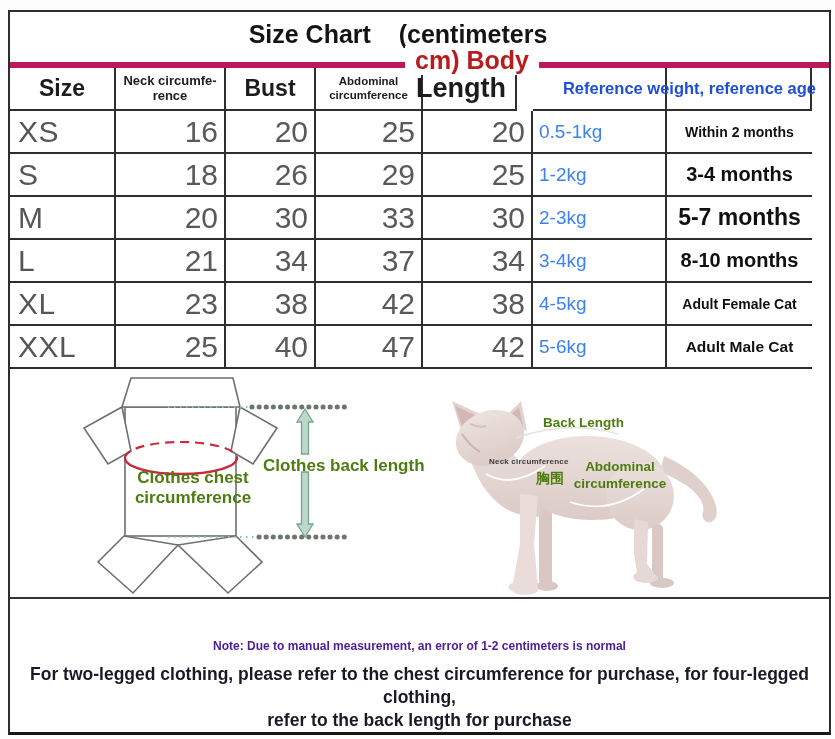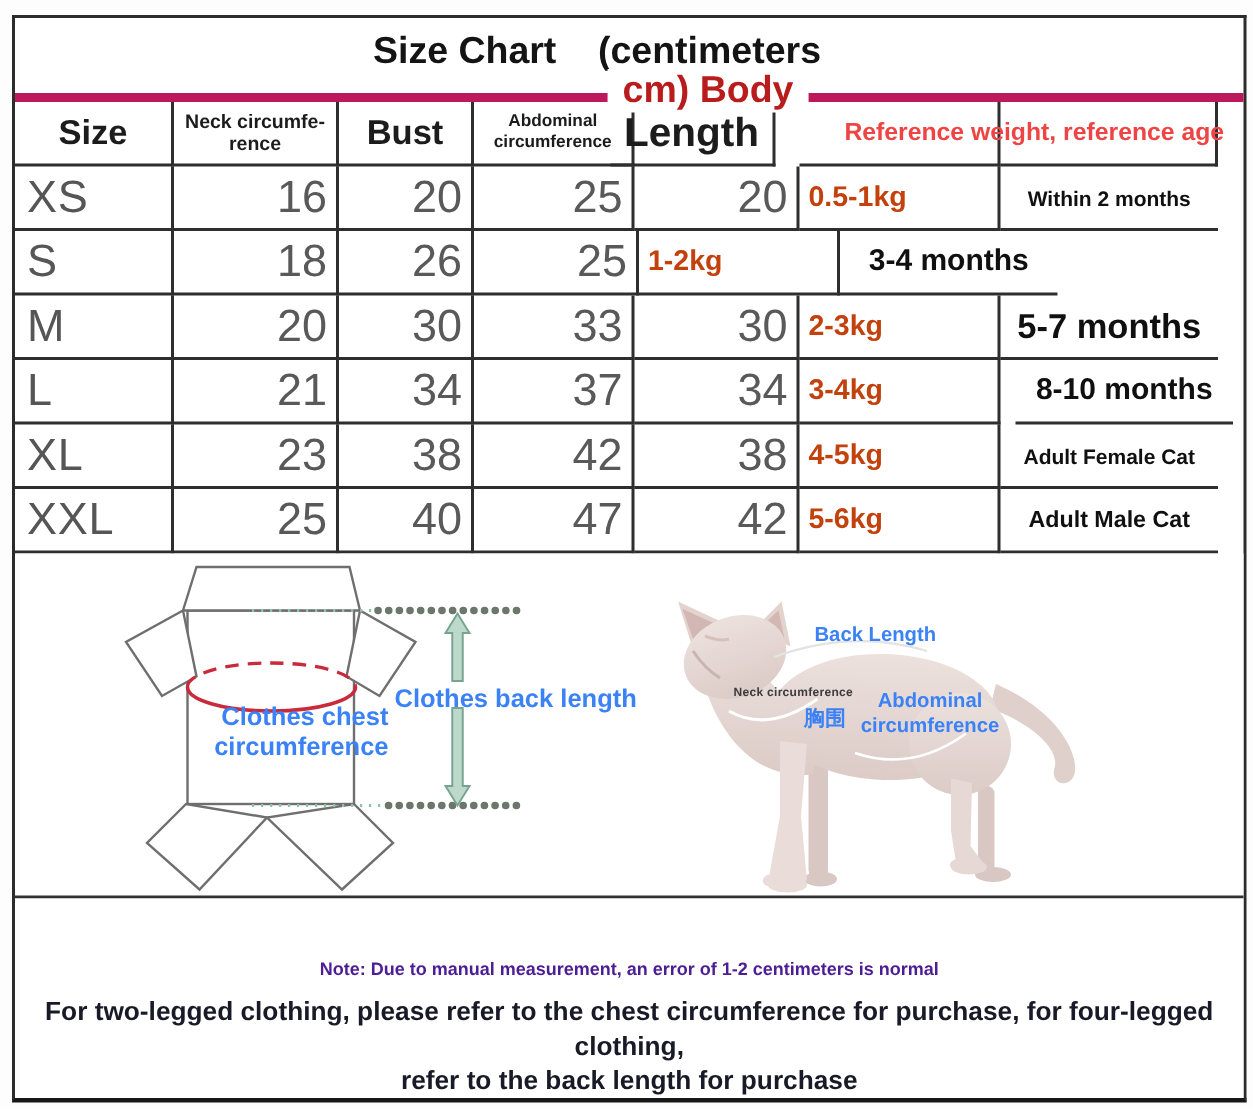--- a/index.html
+++ b/index.html
@@ -34,34 +34,34 @@
   .c5{width:110px;} .c6{width:134px;} .c7{width:145px;}
   .hrow .cell{font-weight:700;text-align:center;}
   .h-size,.h-bust{font-size:23px;}
   .h-neck{font-size:13px;line-height:1.15;font-weight:600;}
   .h-abd{font-size:11.5px;line-height:1.15;font-weight:600;}
   .h-len{font-size:27px;position:relative;left:-16px;}
   .pre{white-space:pre-line;}
   .ref-header{
     position:absolute;left:540px;top:0;width:279px;height:41px;z-index:2;
     display:flex;align-items:center;justify-content:center;
-    font-size:16.5px;font-weight:600;color:#ef4444;
+    font-size:16.5px;font-weight:600;color:#1d4ed8;
   }
   .size-cell{justify-content:flex-start;padding-left:8px;font-size:30px;color:#565656;letter-spacing:.5px;}
   .num{justify-content:flex-end;padding-right:6px;font-size:30px;color:#595959;}
-  .wt{justify-content:flex-start;padding-left:6px;font-size:19px;font-weight:700;color:#c2410c;}
+  .wt{justify-content:flex-start;padding-left:6px;font-size:19px;font-weight:400;color:#3b82f6;}
   .age{font-weight:700;color:#101010;text-align:center;}
   .r0 .age{font-size:14px;} .r1 .age{font-size:20px;} .r2 .age{font-size:23px;}
-  .r3 .age{font-size:20px;margin-left:10px;} .r4 .age{font-size:14px;} .r5 .age{font-size:15.5px;}
+  .r3 .age{font-size:20px;} .r4 .age{font-size:14px;} .r5 .age{font-size:15.5px;}
   
   .diagram{position:relative;height:228px;border-bottom:2px solid #333;background:#fff;}
   .garment-svg{position:absolute;left:0;top:0;}
   .cat-svg{position:absolute;left:440px;top:25px;}
-  .lbl{position:absolute;font-weight:700;color:#3b82f6;}
-  .chest-lbl{left:117px;top:99px;width:132px;font-size:17px;line-height:1.18;text-align:right;}
+  .lbl{position:absolute;font-weight:700;color:#4d7c0f;}
+  .chest-lbl{left:117px;top:99px;width:132px;font-size:17px;line-height:1.18;text-align:center;}
   .backlen-lbl{left:253px;top:87px;font-size:17px;white-space:nowrap;}
   .cat-back-lbl{left:533px;top:46px;font-size:13.5px;}
   .cat-neck-lbl{left:479px;top:88px;font-size:8px;color:#3c3c3c;letter-spacing:.2px;}
   .cat-cn-lbl{left:526px;top:101px;font-size:14px;}
   .cat-abd-lbl{left:555px;top:90px;width:110px;font-size:13.5px;line-height:1.25;text-align:center;}
   
   .notes{position:relative;height:133px;background:#fff;}
   .note1{position:absolute;left:50%;top:40px;transform:translateX(-50%);
     font-size:12px;font-weight:700;color:#4c1d95;white-space:nowrap;}
   .note2{position:absolute;left:50%;top:64px;transform:translateX(-50%);width:800px;
@@ -96,20 +96,21 @@
     <div class="cell c3 num">20</div>
     <div class="cell c4 num">25</div>
     <div class="cell c5 num">20</div>
     <div class="cell c6 wt">0.5-1kg</div>
     <div class="cell c7 age">Within 2 months</div>
   </div>
   <div class="drow r1">
     <div class="cell c1 size-cell">S</div>
     <div class="cell c2 num">18</div>
     <div class="cell c3 num">26</div>
+    <div class="cell c4 num">29</div>
     <div class="cell c5 num">25</div>
     <div class="cell c6 wt">1-2kg</div>
     <div class="cell c7 age">3-4 months</div>
   </div>
   <div class="drow r2">
     <div class="cell c1 size-cell">M</div>
     <div class="cell c2 num">20</div>
     <div class="cell c3 num">30</div>
     <div class="cell c4 num">33</div>
     <div class="cell c5 num">30</div>

